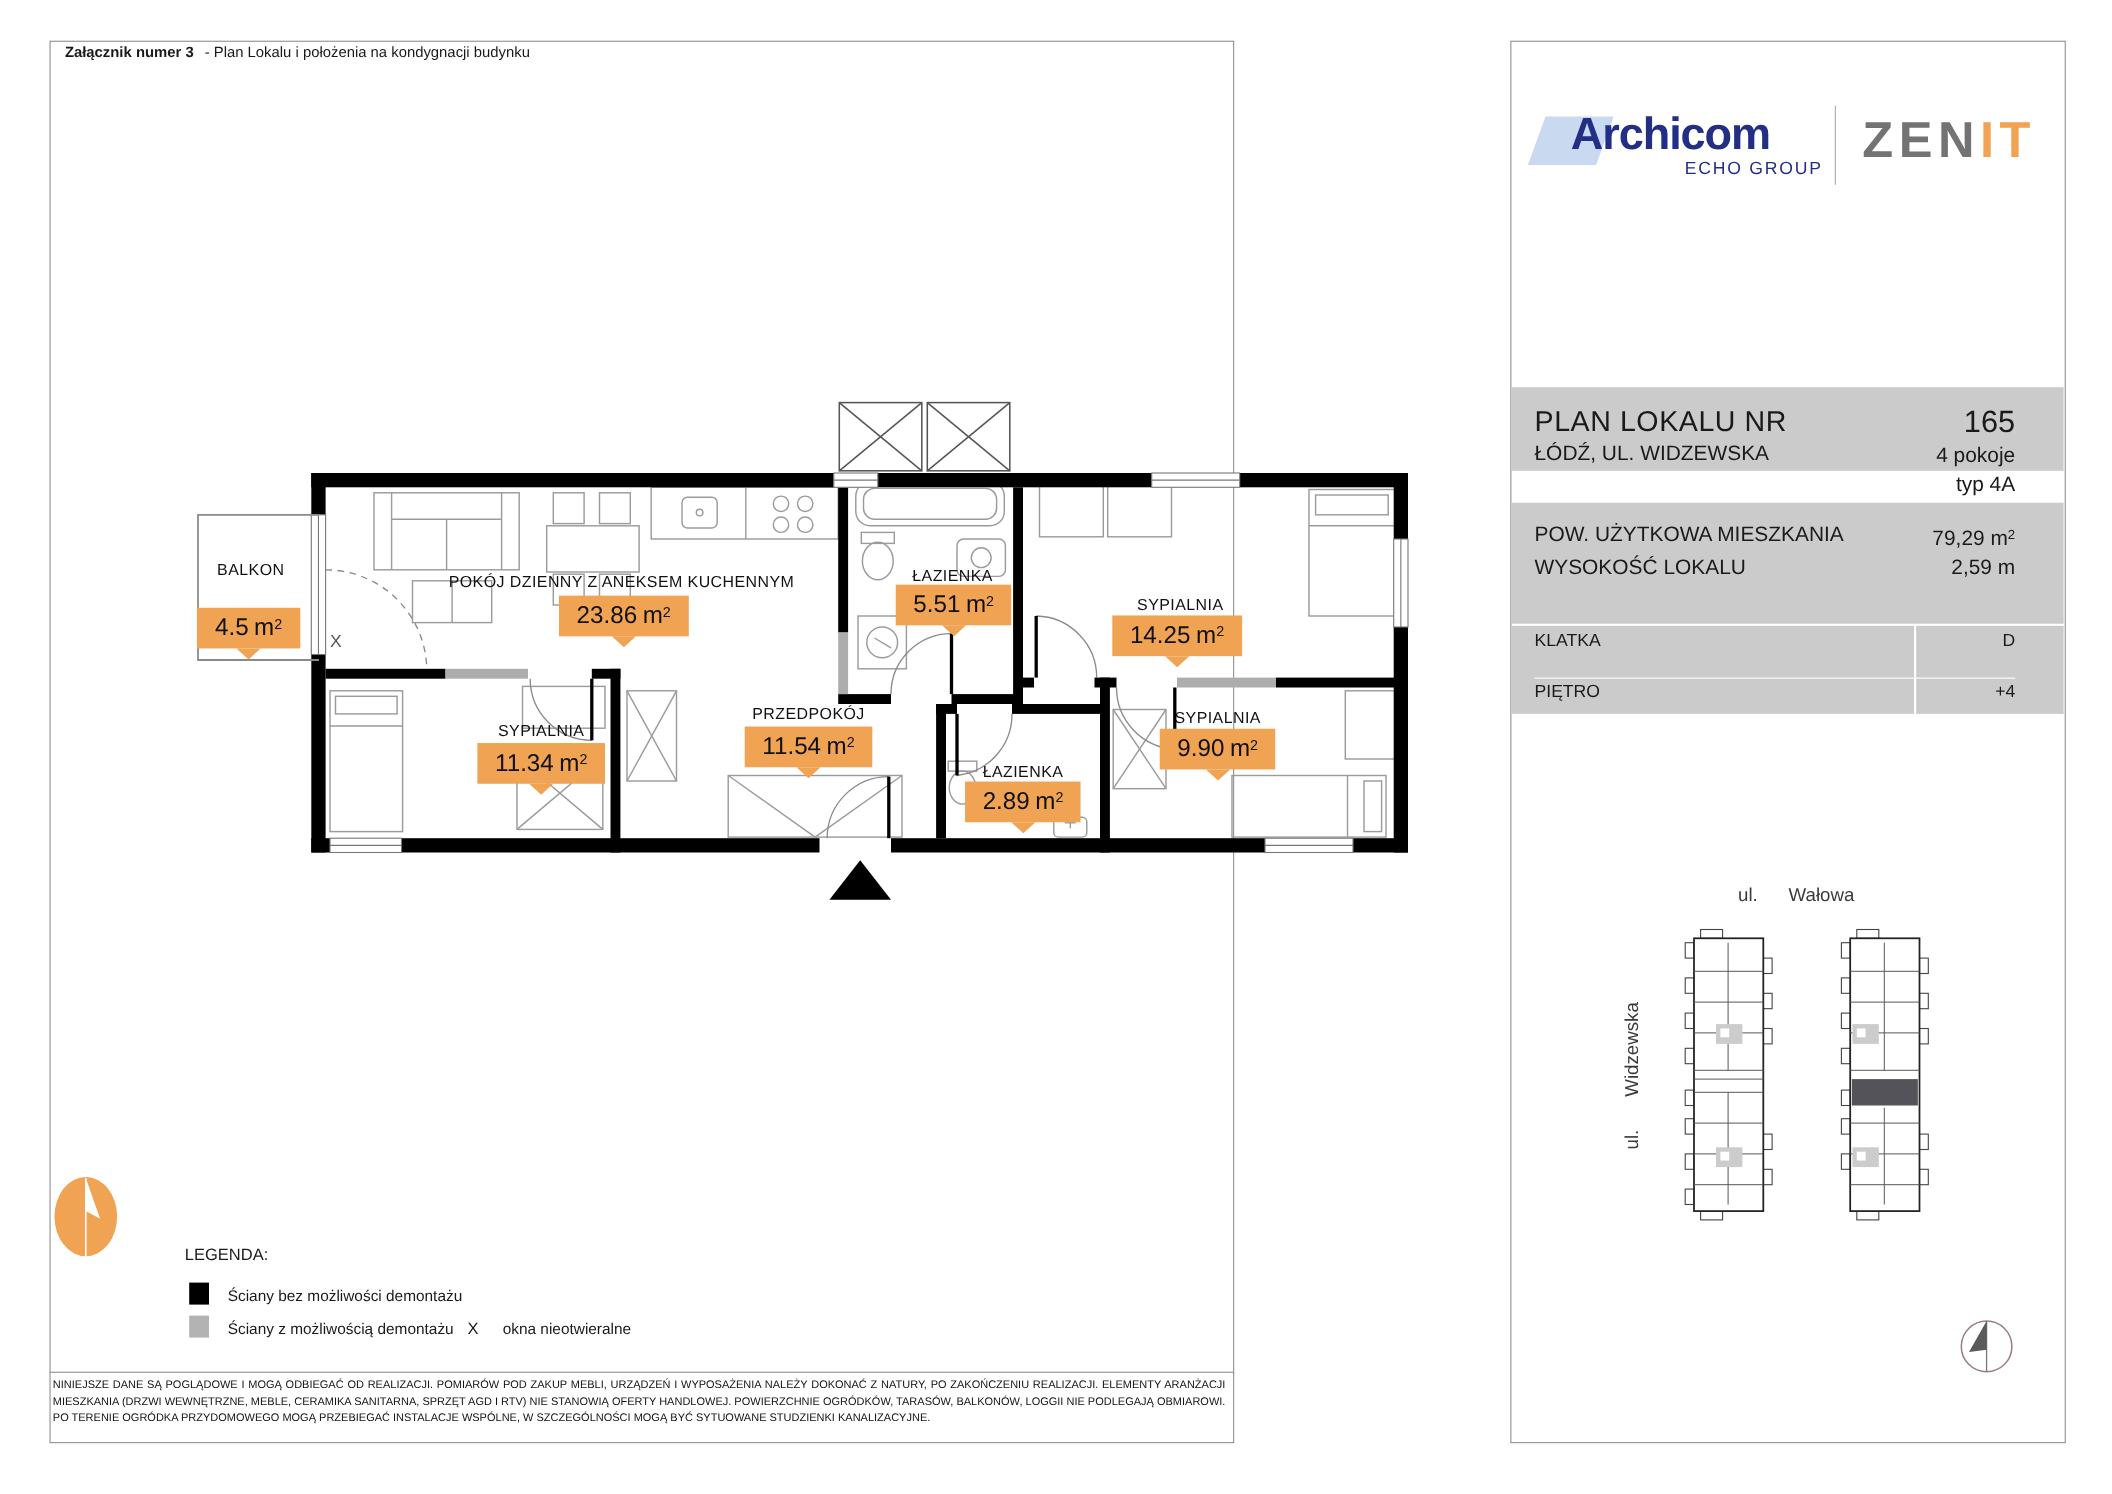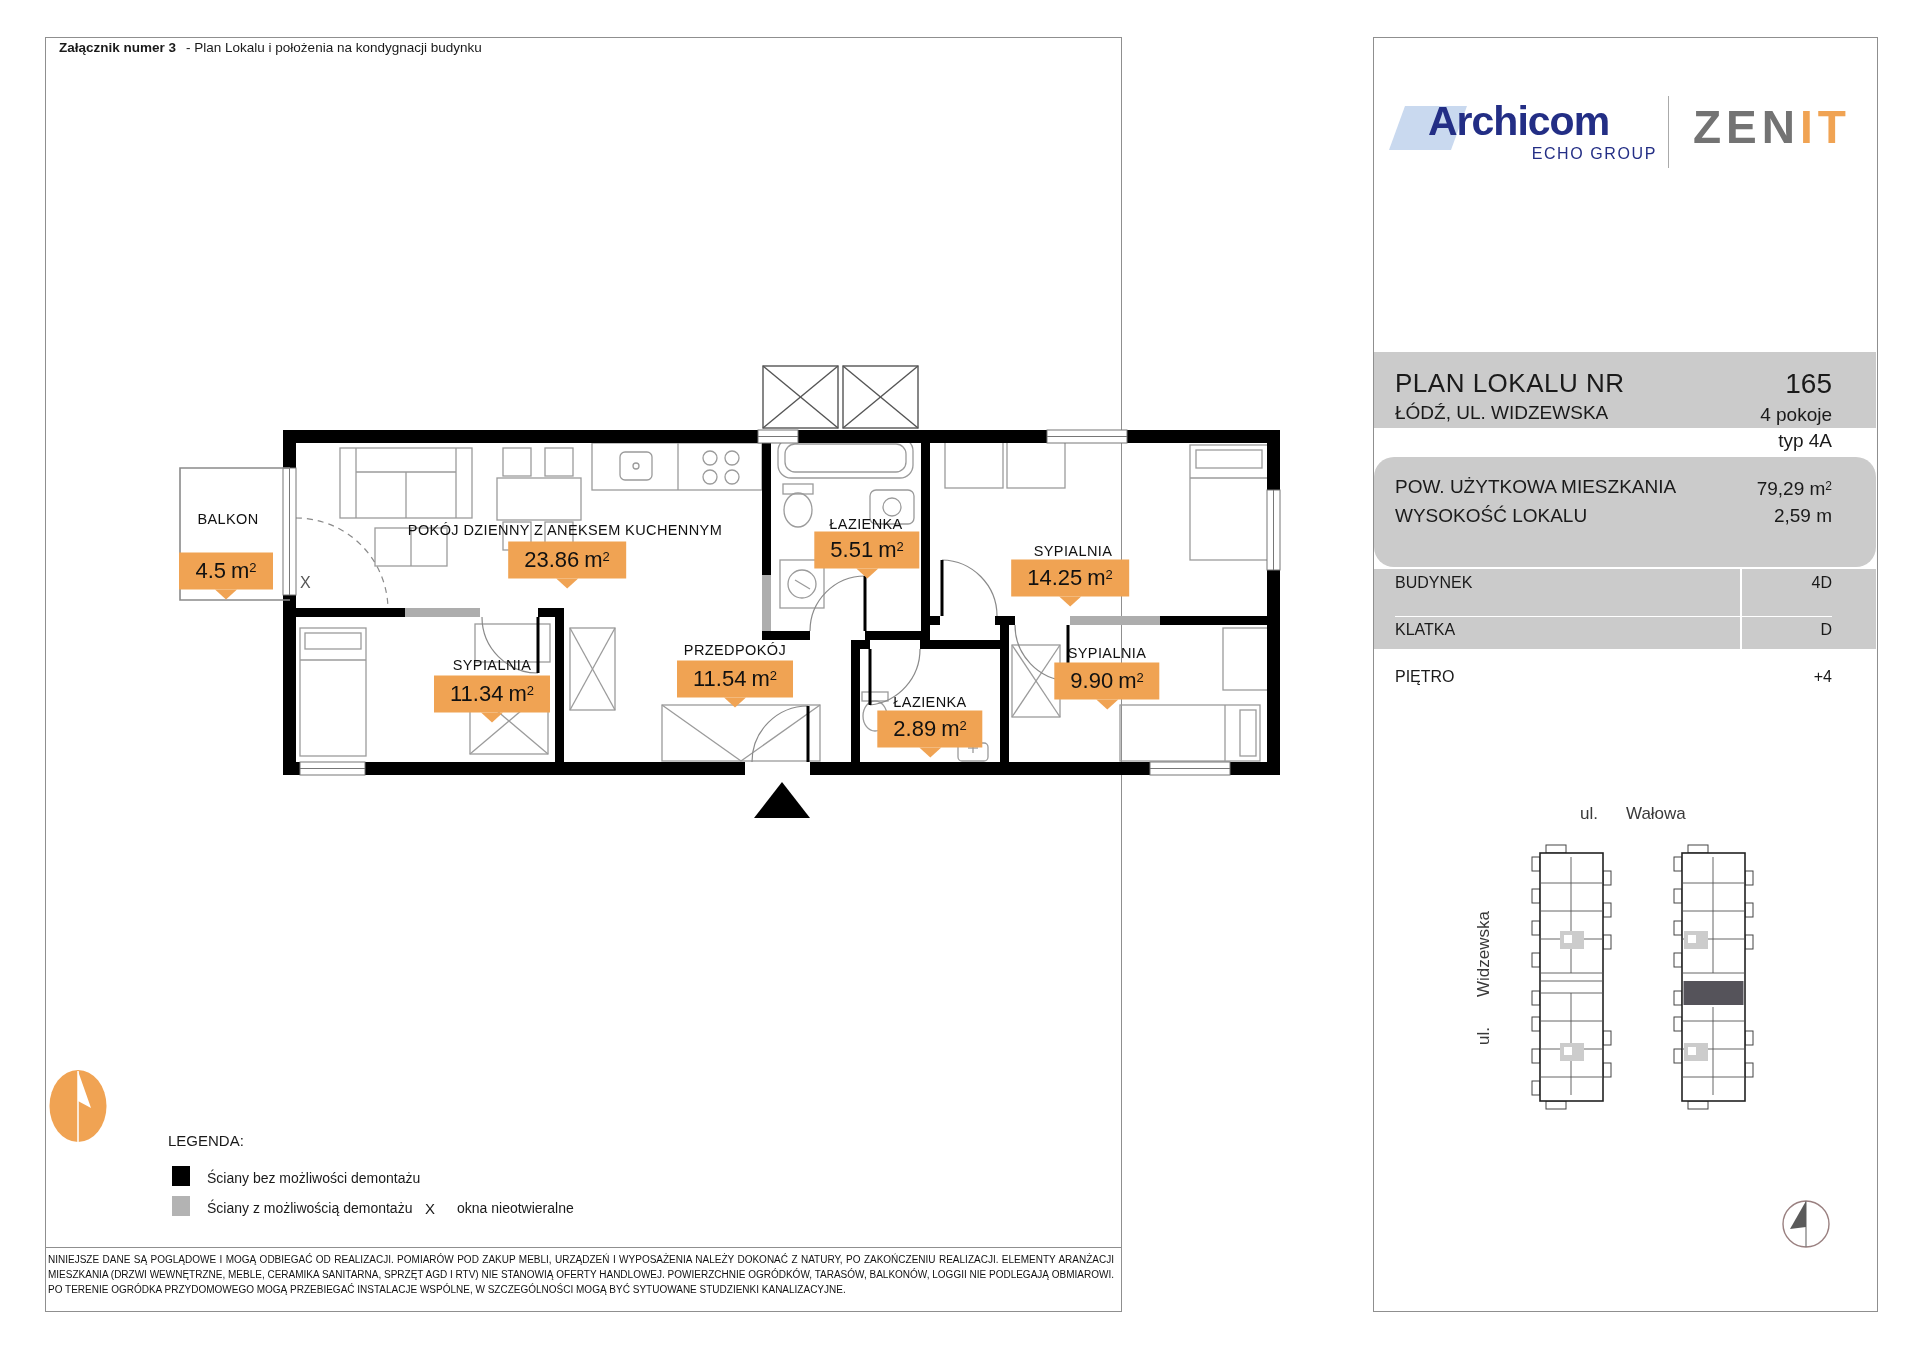--- a/index.html
+++ b/index.html
@@ -301,36 +301,32 @@
     <div class="panel-title">PLAN LOKALU NR</div>
     <div class="panel-sub">ŁÓDŹ, UL. WIDZEWSKA</div>
   </div>
   <div>
     <div class="panel-num">165</div>
     <div class="panel-right-sub">4 pokoje</div>
     <div class="panel-right-sub">typ 4A</div>
   </div>
 </div>
 
-<div class="gray-block" style="top:457px;height:110px;padding-top:16px;border-radius:20px;">
+<div class="gray-block" style="top:457px;height:110px;padding-top:16px;">
   <div class="spec-row">
     <span>POW. UŻYTKOWA MIESZKANIA</span>
     <span><span>79,29</span>&nbsp;<span>m</span><sup class="small">2</sup></span>
   </div>
   <div class="spec-row">
     <span>WYSOKOŚĆ LOKALU</span>
     <span>2,59 m</span>
   </div>
 </div>
 
 <div class="gray-block" style="top:569px;height:80px;padding-top:1px;">
-  <div class="info-row">
-      <span>BUDYNEK</span>
-      <span>4D</span>
-    </div>
   <div class="info-row">
       <span>KLATKA</span>
       <span>D</span>
     </div>
   <div class="info-row">
       <span>PIĘTRO</span>
       <span>+4</span>
     </div>
 </div>
 <div class="abs" style="left:1740px;top:569px;width:1.5px;height:80px;background:#fff;"></div>

